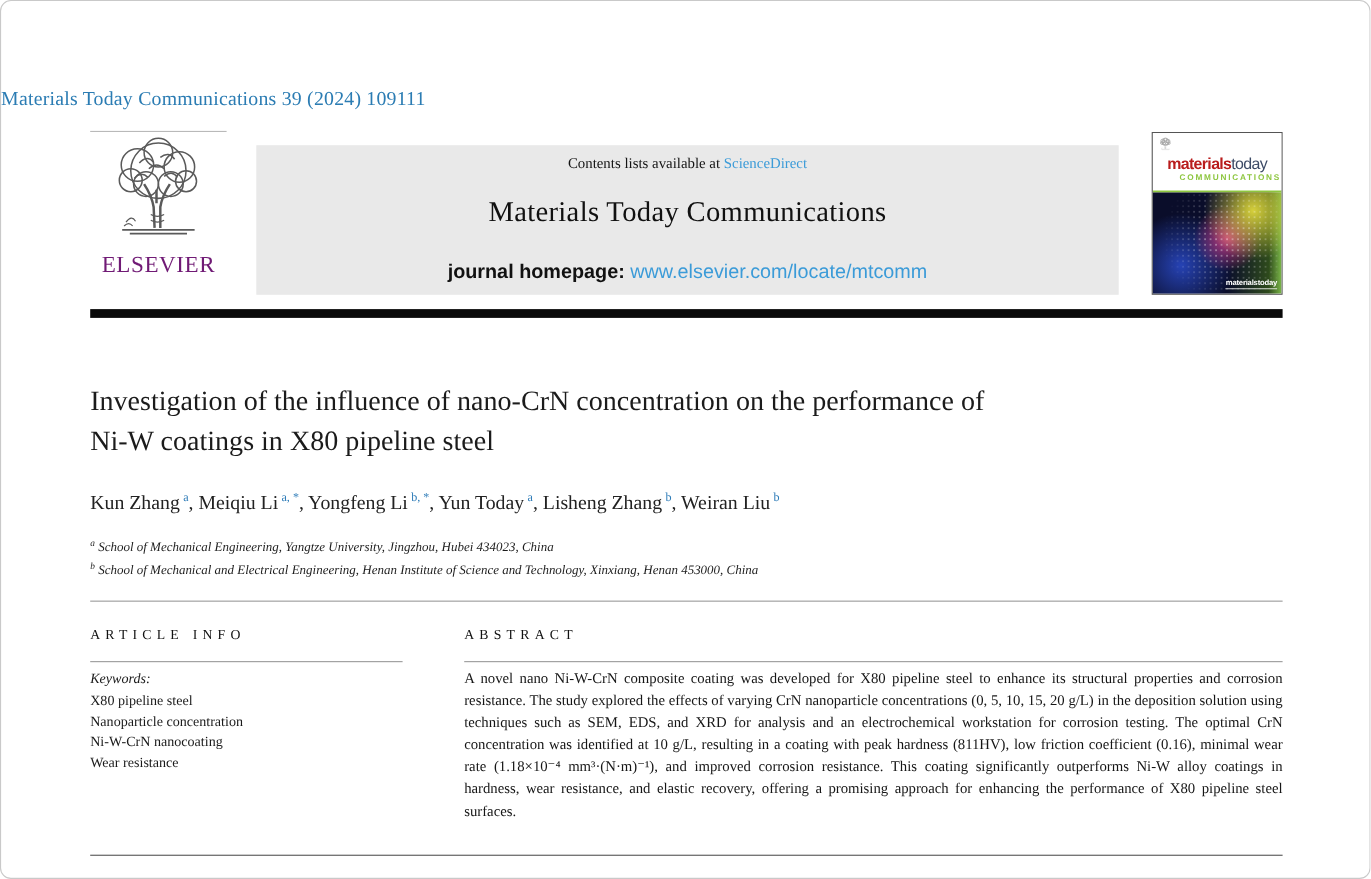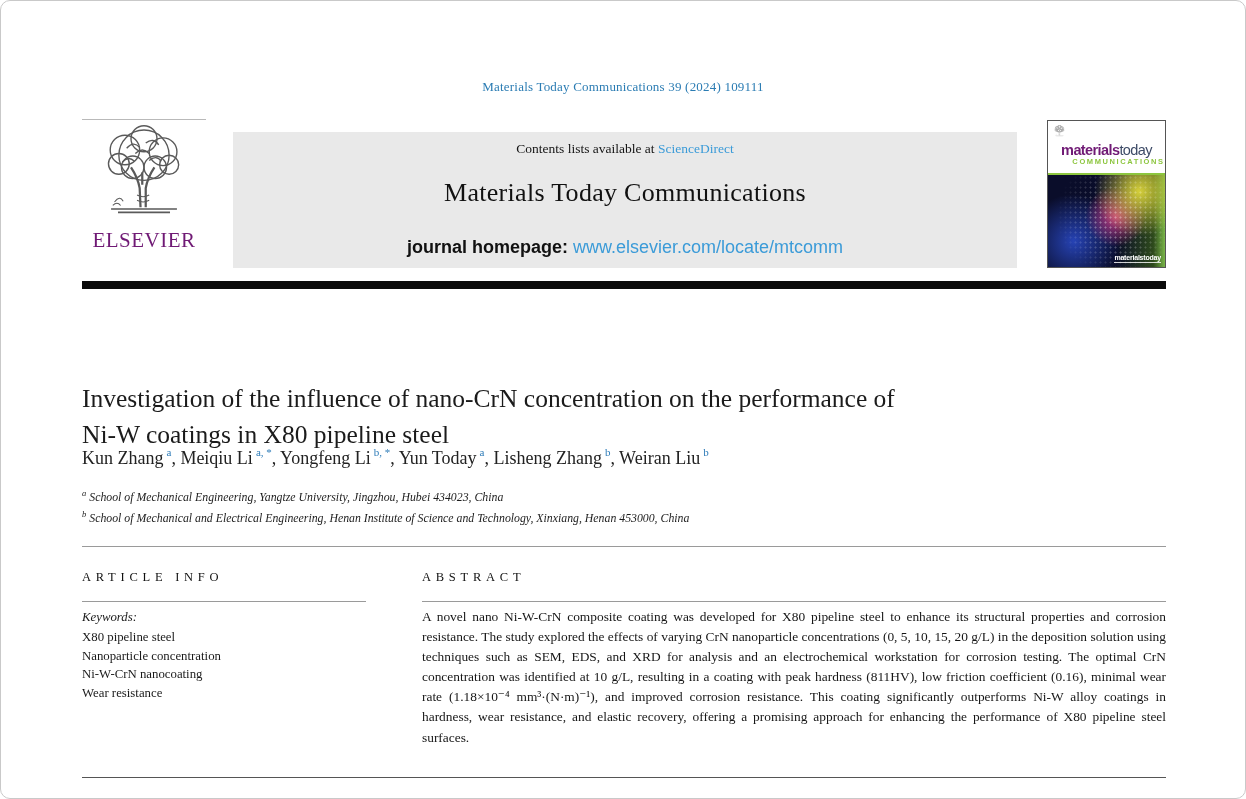--- a/index.html
+++ b/index.html
@@ -7,21 +7,21 @@
   body { font-family:"Liberation Serif","DejaVu Serif",serif; }
 
   .page {
     position:relative; width:1246px; height:799px; background:#fff;
     border:1px solid #c9c9c9; border-radius:10px; overflow:hidden;
   }
 
   
   .citation {
     position:absolute; top:78px; left:0; width:100%;
-    text-align:center; font-size:13px; color:#2b7cb3; letter-spacing:0.2px;
+    font-size:18px; color:#2b7cb3; letter-spacing:0.2px;
   }
 
   
   .logo-cell {
     position:absolute; left:81px; top:118px; width:124px; height:149px;
     border-top:1px solid #b9b9b9; background:#fff; text-align:center;
   }
   .logo-cell svg.tree { display:block; margin:4px auto 0 auto; }
   .elsevier-word {
     font-family:"Liberation Serif","DejaVu Serif",serif;
@@ -50,21 +50,21 @@
     position:absolute; left:1046px; top:119px; width:119px; height:148px;
     border:1px solid #555; background:#fff; overflow:hidden;
   }
   .cover-head { position:relative; height:52px; background:#fff; }
   .cover-mini-logo { position:absolute; top:4px; left:5px; opacity:0.65; }
   .cover-brand {
     position:absolute; top:22px; left:0; width:100%; text-align:center;
     font-family:"Liberation Sans","DejaVu Sans",sans-serif;
     font-size:14.5px; letter-spacing:-0.6px; line-height:14px;
   }
-  .brand-materials { color:#701a75; font-weight:bold; }
+  .brand-materials { color:#b91c1c; font-weight:bold; }
   .brand-today { color:#3c4a66; font-weight:normal; }
   .cover-sub {
     position:absolute; top:36px; left:12px; width:100%; text-align:center;
     font-family:"Liberation Sans","DejaVu Sans",sans-serif;
     font-size:7.5px; letter-spacing:1.6px; color:#8dc63f; font-weight:bold;
   }
   .cover-rule { height:2px; background:#8dc63f; }
   .cover-art {
     position:relative; height:92px;
     background:
@@ -184,21 +184,21 @@
       <div class="cover-sub">COMMUNICATIONS</div>
     </div>
     <div class="cover-rule"></div>
     <div class="cover-art">
       <div class="cover-art-brand">materialstoday</div>
     </div>
   </div>
 
   <div class="black-bar"></div>
 
-  <h1 class="article-title" style="font-weight:normal;margin-top:34px;">Investigation of the influence of nano-CrN concentration on the performance of Ni-W coatings in X80 pipeline steel</h1>
+  <h1 class="article-title" style="font-weight:normal;">Investigation of the influence of nano-CrN concentration on the performance of Ni-W coatings in X80 pipeline steel</h1>
 
   <div class="authors">
     
   
       <span class="author"><span>Kun Zhang</span><sup class="auth-sup">a</sup></span>
     
       <span class="author"><span>Meiqiu Li</span><sup class="auth-sup">a, *</sup></span>
     
       <span class="author"><span>Yongfeng Li</span><sup class="auth-sup">b, *</sup></span>
     

